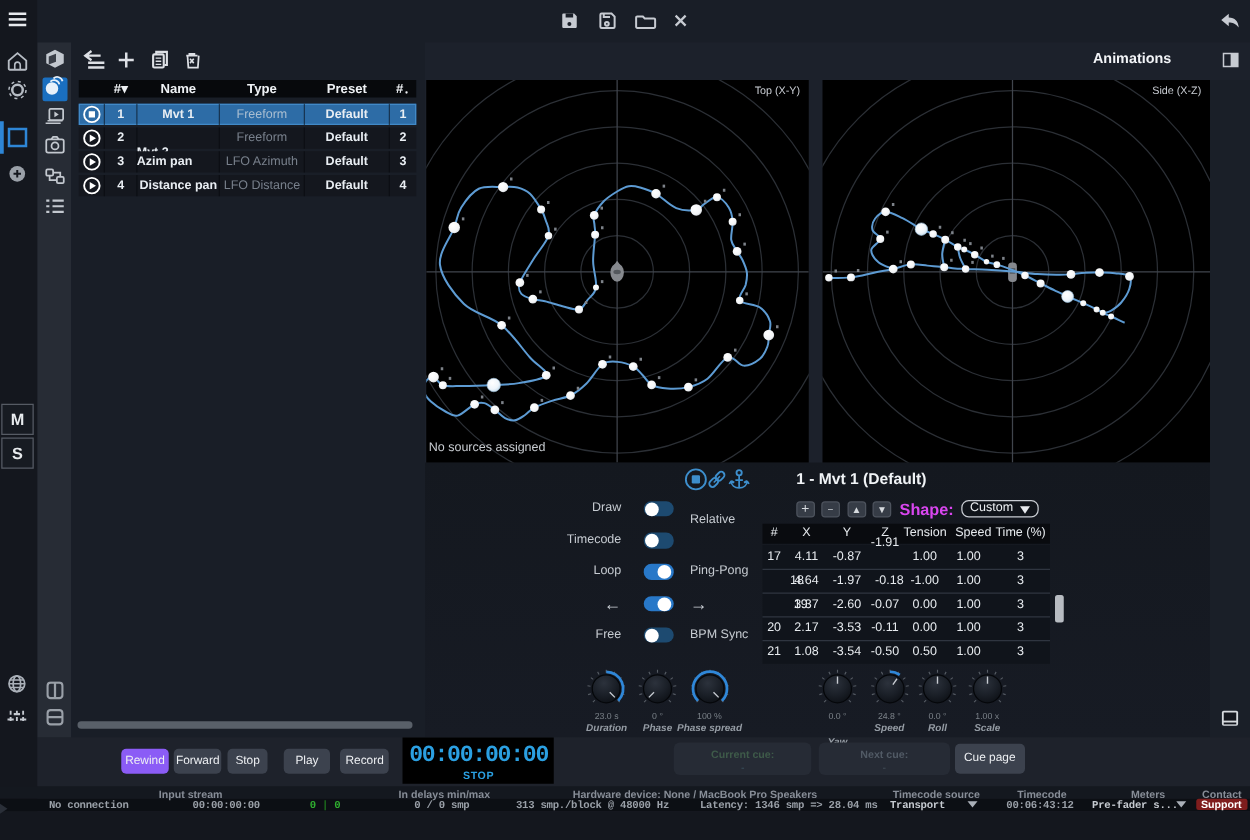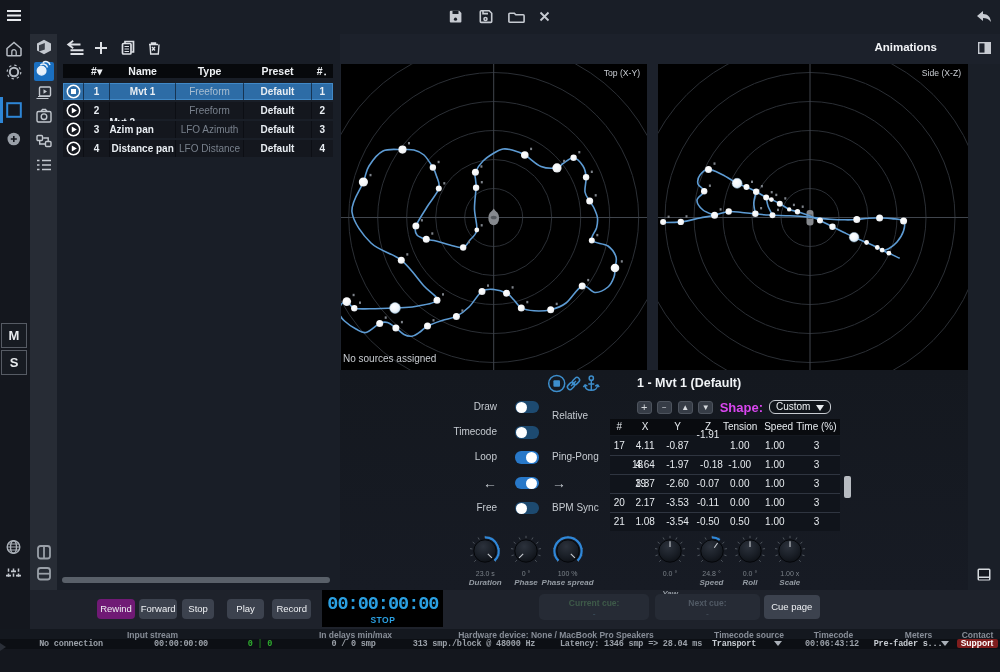--- a/index.html
+++ b/index.html
@@ -536,21 +536,21 @@
     <circle cx="0" cy="0" r="11.2" fill="url(#kg)" stroke="#05070a" stroke-width="1"></circle>
     <line x1="0.0" y1="-4.0" x2="0.0" y2="-9.8" stroke="#c8ccd2" stroke-width="1.1"></line>
   </svg>
 <div class="abs" style="left:754.8px;top:570.0px;width:70px;text-align:center;color:#7b8289;font-size:7px">1.00 x</div>
 <div class="abs" style="left:749.8px;top:577.5px;width:80px;text-align:center;color:#959ca4;font-size:8px;font-weight:bold;font-style:italic">Scale</div>
 <svg class="abs" style="left:977px;top:568px" width="14" height="13" viewBox="0 0 14 13">
 <rect x="0.5" y="0.5" width="13" height="12" rx="1.5" fill="#d6dade"></rect>
     <rect x="2" y="2" width="10" height="6.5" fill="#14171e"></rect>
     <rect x="2" y="10" width="10" height="1.5" fill="#14171e"></rect>
   </svg>
-<div class="abs" style="left:96.8px;top:598.5px;width:38.4px;height:20.5px;background:#701a75;border-radius:4px;color:#eef0f3;font-size:9.5px;text-align:center;line-height:20.5px">Rewind</div>
+<div class="abs" style="left:96.8px;top:598.5px;width:38.4px;height:20.5px;background:#8b5cf6;border-radius:4px;color:#eef0f3;font-size:9.5px;text-align:center;line-height:20.5px">Rewind</div>
 <div class="abs" style="left:139.0px;top:598.5px;width:38.4px;height:20.5px;background:#3c424e;border-radius:4px;color:#eef0f3;font-size:9.5px;text-align:center;line-height:20.5px">Forward</div>
 <div class="abs" style="left:181.8px;top:598.5px;width:32.6px;height:20.5px;background:#3c424e;border-radius:4px;color:#eef0f3;font-size:9.5px;text-align:center;line-height:20.5px">Stop</div>
 <div class="abs" style="left:227.4px;top:598.5px;width:36.4px;height:20.5px;background:#3c424e;border-radius:4px;color:#eef0f3;font-size:9.5px;text-align:center;line-height:20.5px">Play</div>
 <div class="abs" style="left:272.0px;top:598.5px;width:39.4px;height:20.5px;background:#3c424e;border-radius:4px;color:#eef0f3;font-size:9.5px;text-align:center;line-height:20.5px">Record</div>
 <div class="abs" style="left:322.4px;top:590.4px;width:121px;height:37px;background:#000"></div>
 <div class="abs mono" style="left:322.4px;top:593.5px;width:121px;text-align:center;color:#2ba0e2;font-size:18.5px;font-weight:bold;letter-spacing:-1px">00:00:00:00</div>
 <div class="abs" style="left:322.4px;top:615px;width:121px;text-align:center;color:#2ba0e2;font-size:8.5px;font-weight:bold;letter-spacing:0.5px">STOP</div>
 <div class="abs" style="left:539.4px;top:593.5px;width:109.5px;height:26.5px;background:#262b35;border-radius:5px"></div>
 <div class="abs" style="left:539.4px;top:598px;width:109.5px;text-align:center;color:#3e5a49;font-size:8.5px;font-weight:bold">Current cue:</div>
 <div class="abs" style="left:539.4px;top:609px;width:109.5px;text-align:center;color:#3d5361;font-size:8.5px">-</div>

